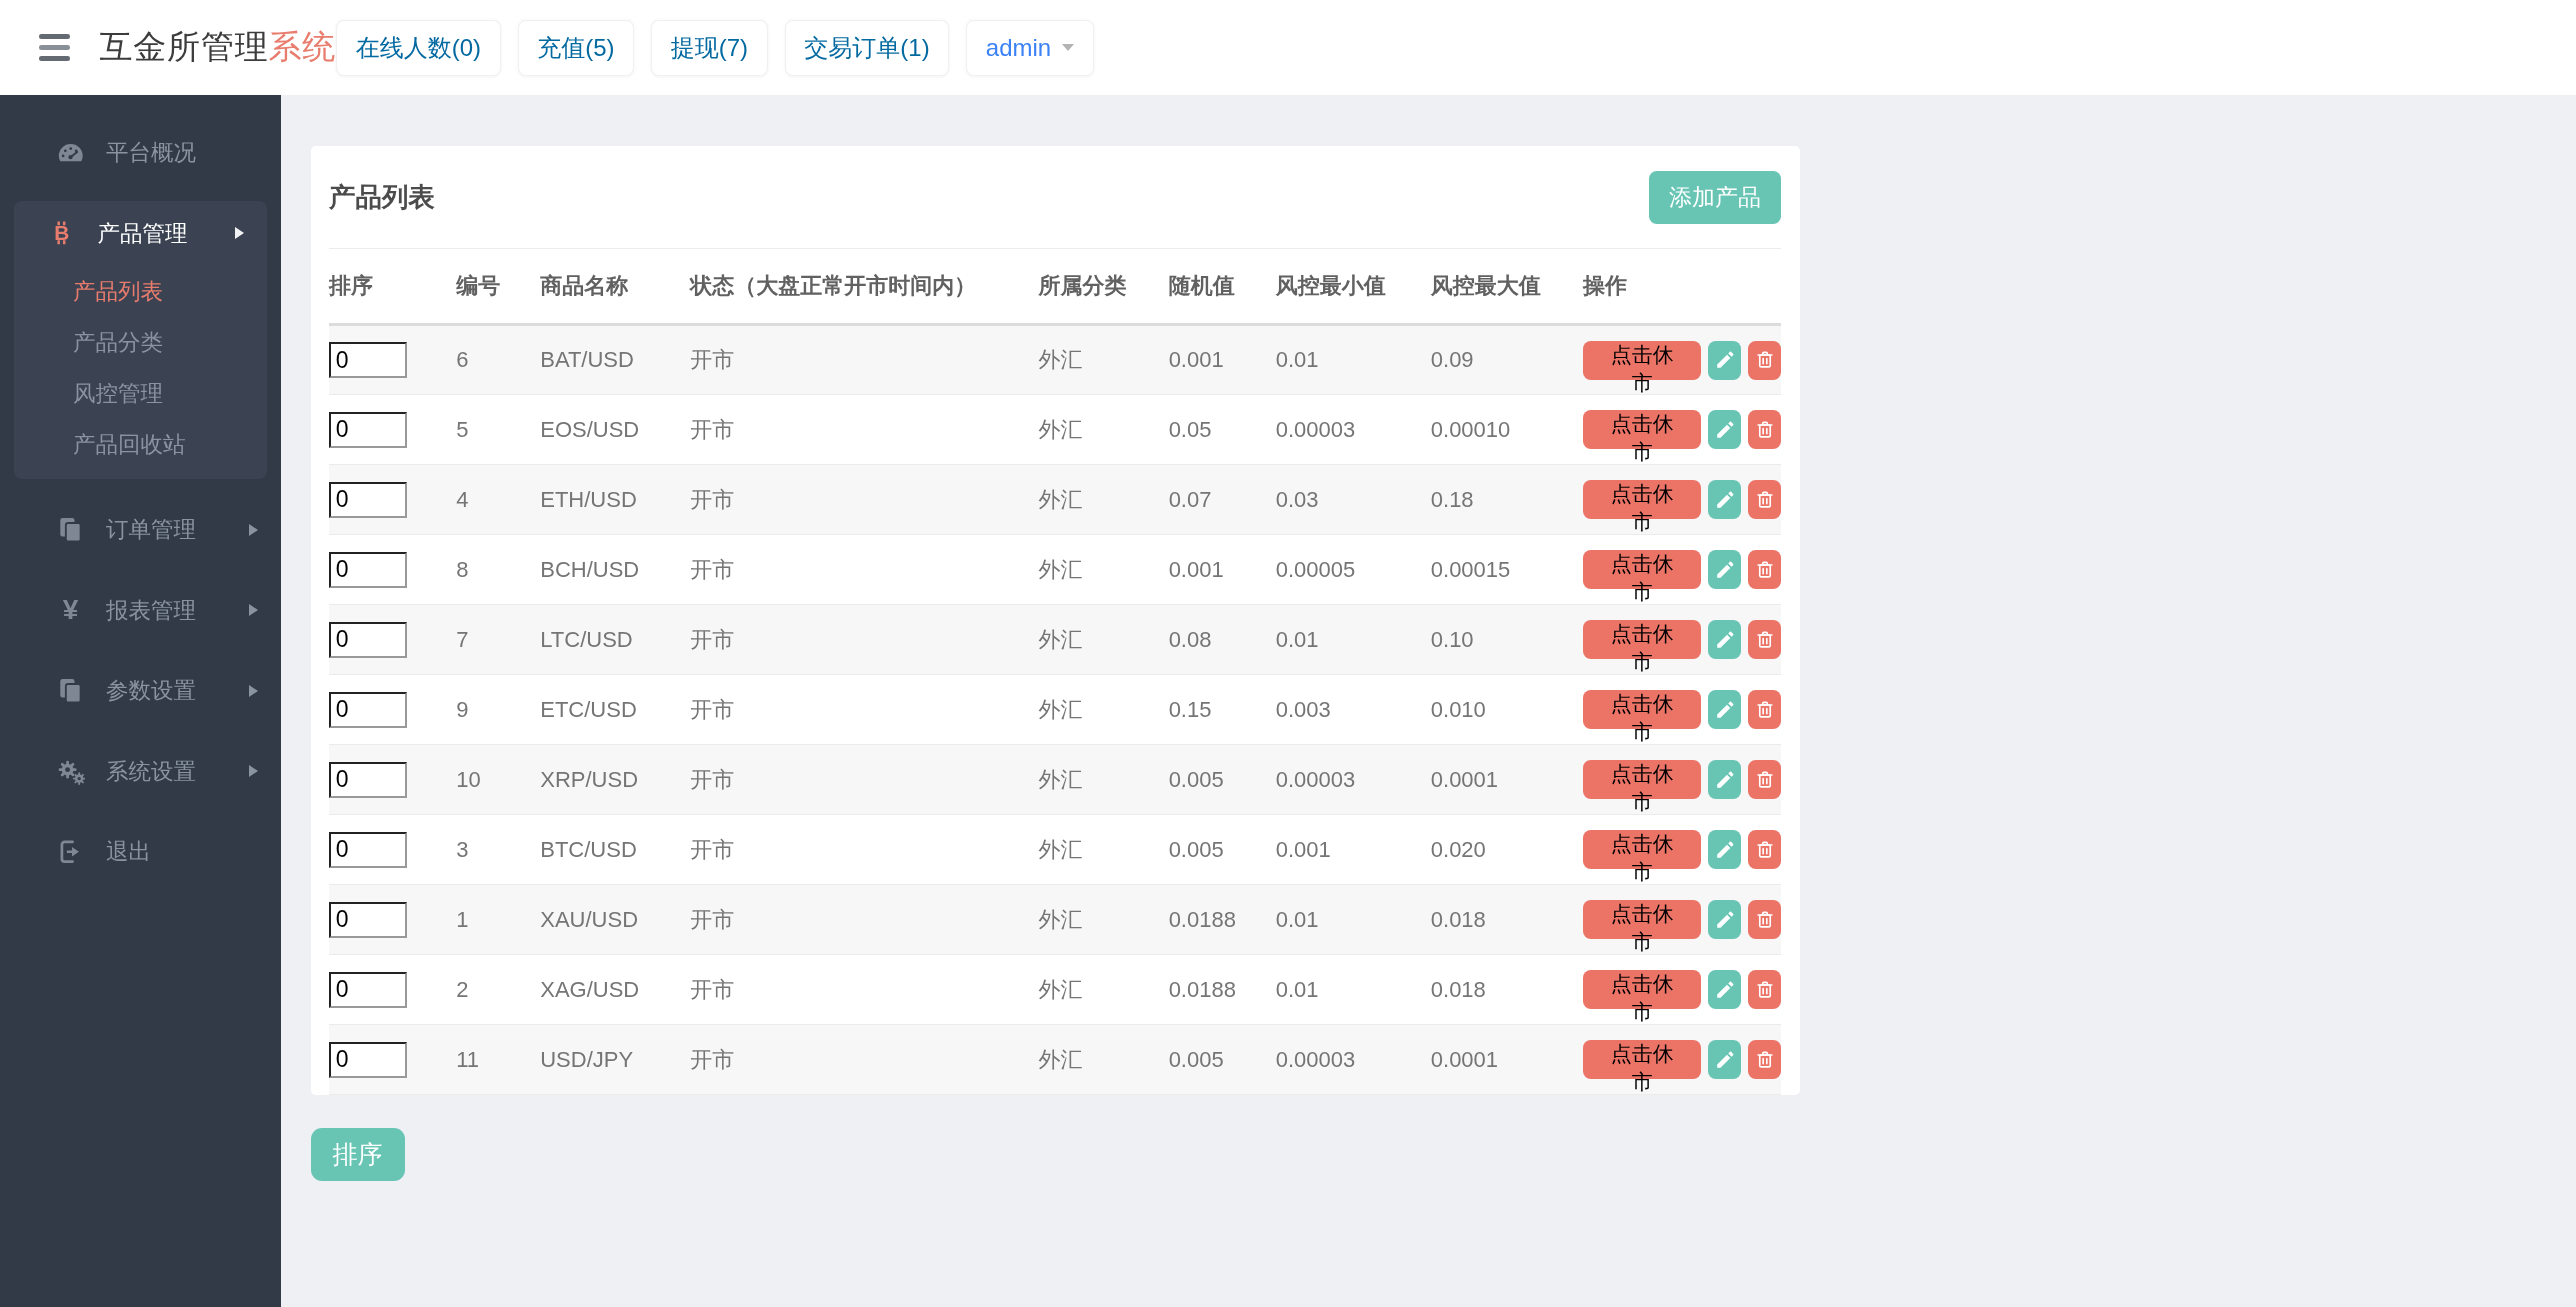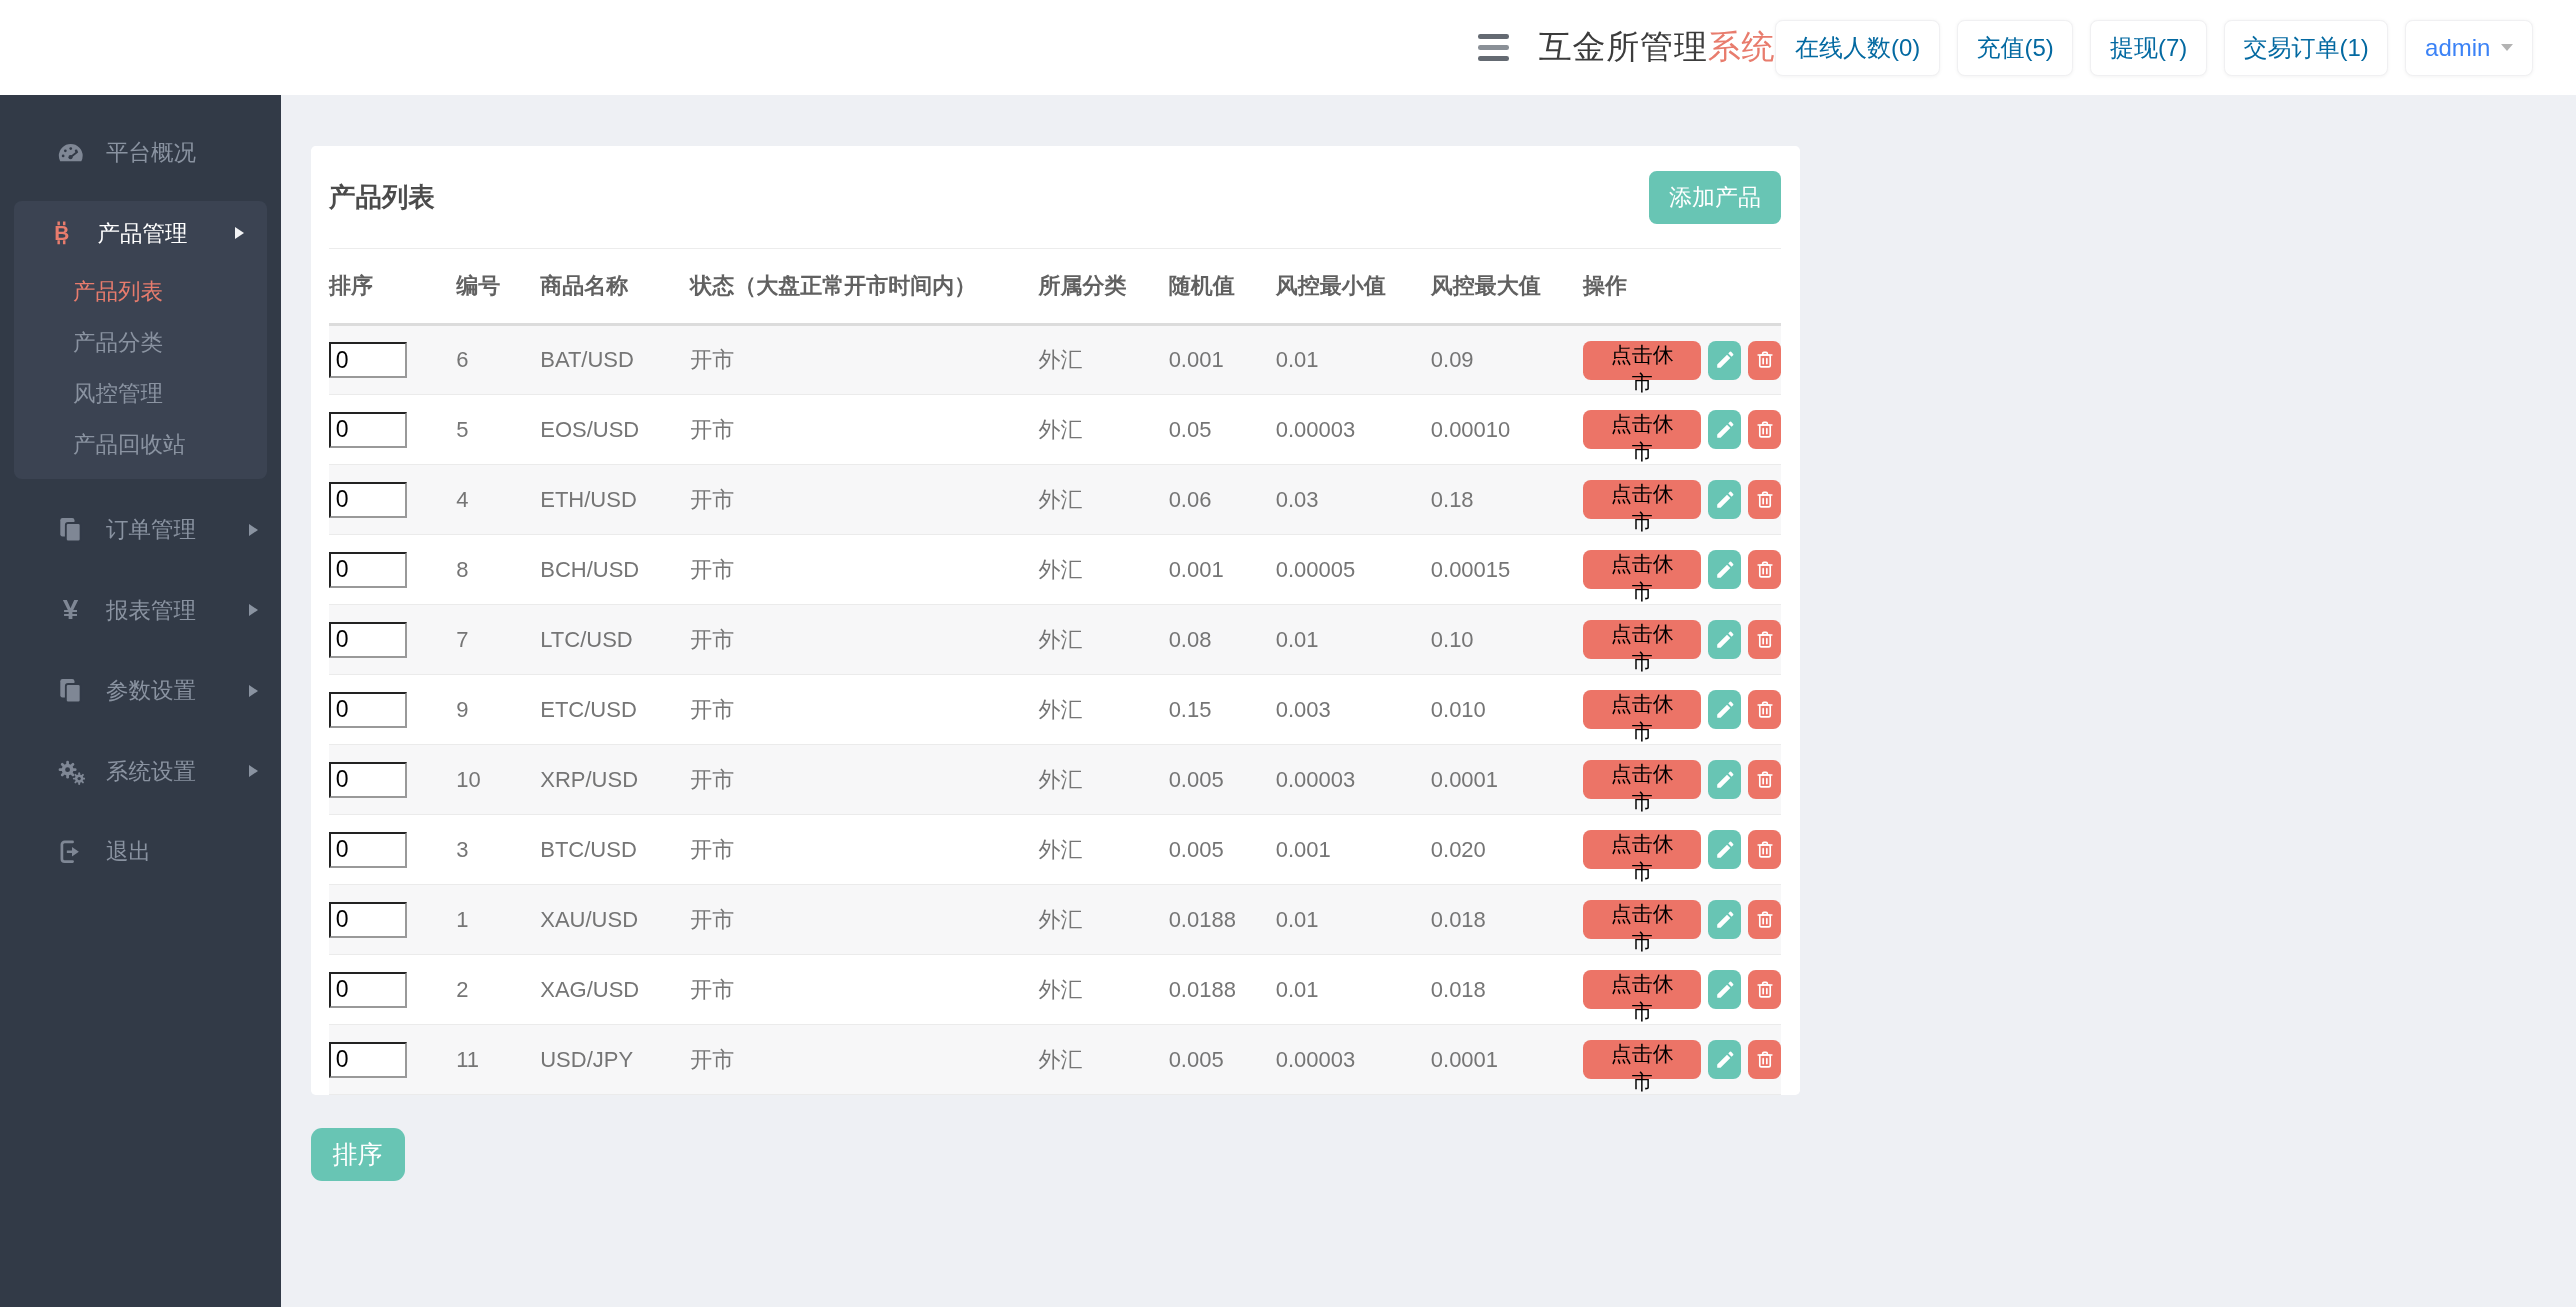--- a/index.html
+++ b/index.html
@@ -1,21 +1,21 @@
 <!DOCTYPE html>
 <html style="font-size:12.4px"><head>
 <meta charset="utf-8">
 <style>
   * { margin:0; padding:0; box-sizing:border-box; }
   html,body { width:2576px; height:1307px; overflow:hidden; }
   body { font-family:"Liberation Sans","DejaVu Sans",sans-serif; background:#eef0f4; color:#333; }
   .app { width:2576px; height:1307px; display:flex; flex-direction:column; }
 
   
-  .topbar { height:95px; background:#fff; display:flex; align-items:center; justify-content:flex-end; padding:0 43px 0 39px; flex:0 0 auto; }
+  .topbar { height:95px; background:#fff; display:flex; align-items:center; justify-content:flex-start; padding:0 43px 0 39px; flex:0 0 auto; }
   .topbar-left { display:flex; align-items:center; gap:29.5px; }
   .hamburger { display:flex; flex-direction:column; gap:6.2px; cursor:pointer; }
   .hamburger span { display:block; width:31px; height:4.7px; border-radius:2.3px; background:#646a72; }
   .hamburger span:nth-child(2){ background:#8a9097; }
   .brand { font-size:33px; color:#3c3c3c; letter-spacing:0.8px; }
   .brand .accent { color:#e87c6d; }
   .topbar-right { display:flex; align-items:center; gap:17px; }
   .stat-btn, .admin-btn {
     height:56px; background:#fff; border:1.6px solid #f0f0f2; border-radius:7.8px;
     padding:0 18.6px; font-size:24px; cursor:pointer; box-shadow:0 0.8px 3.9px rgba(0,0,0,0.05);
@@ -283,21 +283,21 @@
         </button>
       </div>
     </td>
   </tr>
               <tr>
     <td><input class="sort-input" type="text" value="0" style=""></td>
     <td>4</td>
     <td>ETH/USD</td>
     <td>开市</td>
     <td>外汇</td>
-    <td>0.06</td>
+    <td>0.07</td>
     <td>0.03</td>
     <td>0.18</td>
     <td>
       <div class="actions">
         <button class="btn-rest">点击休市</button>
         <button class="btn-sq teal">
           <svg viewBox="0 0 24 24" fill="#fff">
                         <path d="M3.5 16.9v3.6h3.6L17.8 9.8 14.2 6.2 3.5 16.9zM20.9 6.7a.98.98 0 0 0 0-1.38L18.7 3.1a.97.97 0 0 0-1.37 0L15.6 4.83l3.57 3.57 1.73-1.7z"></path>
                       </svg>
         </button>

